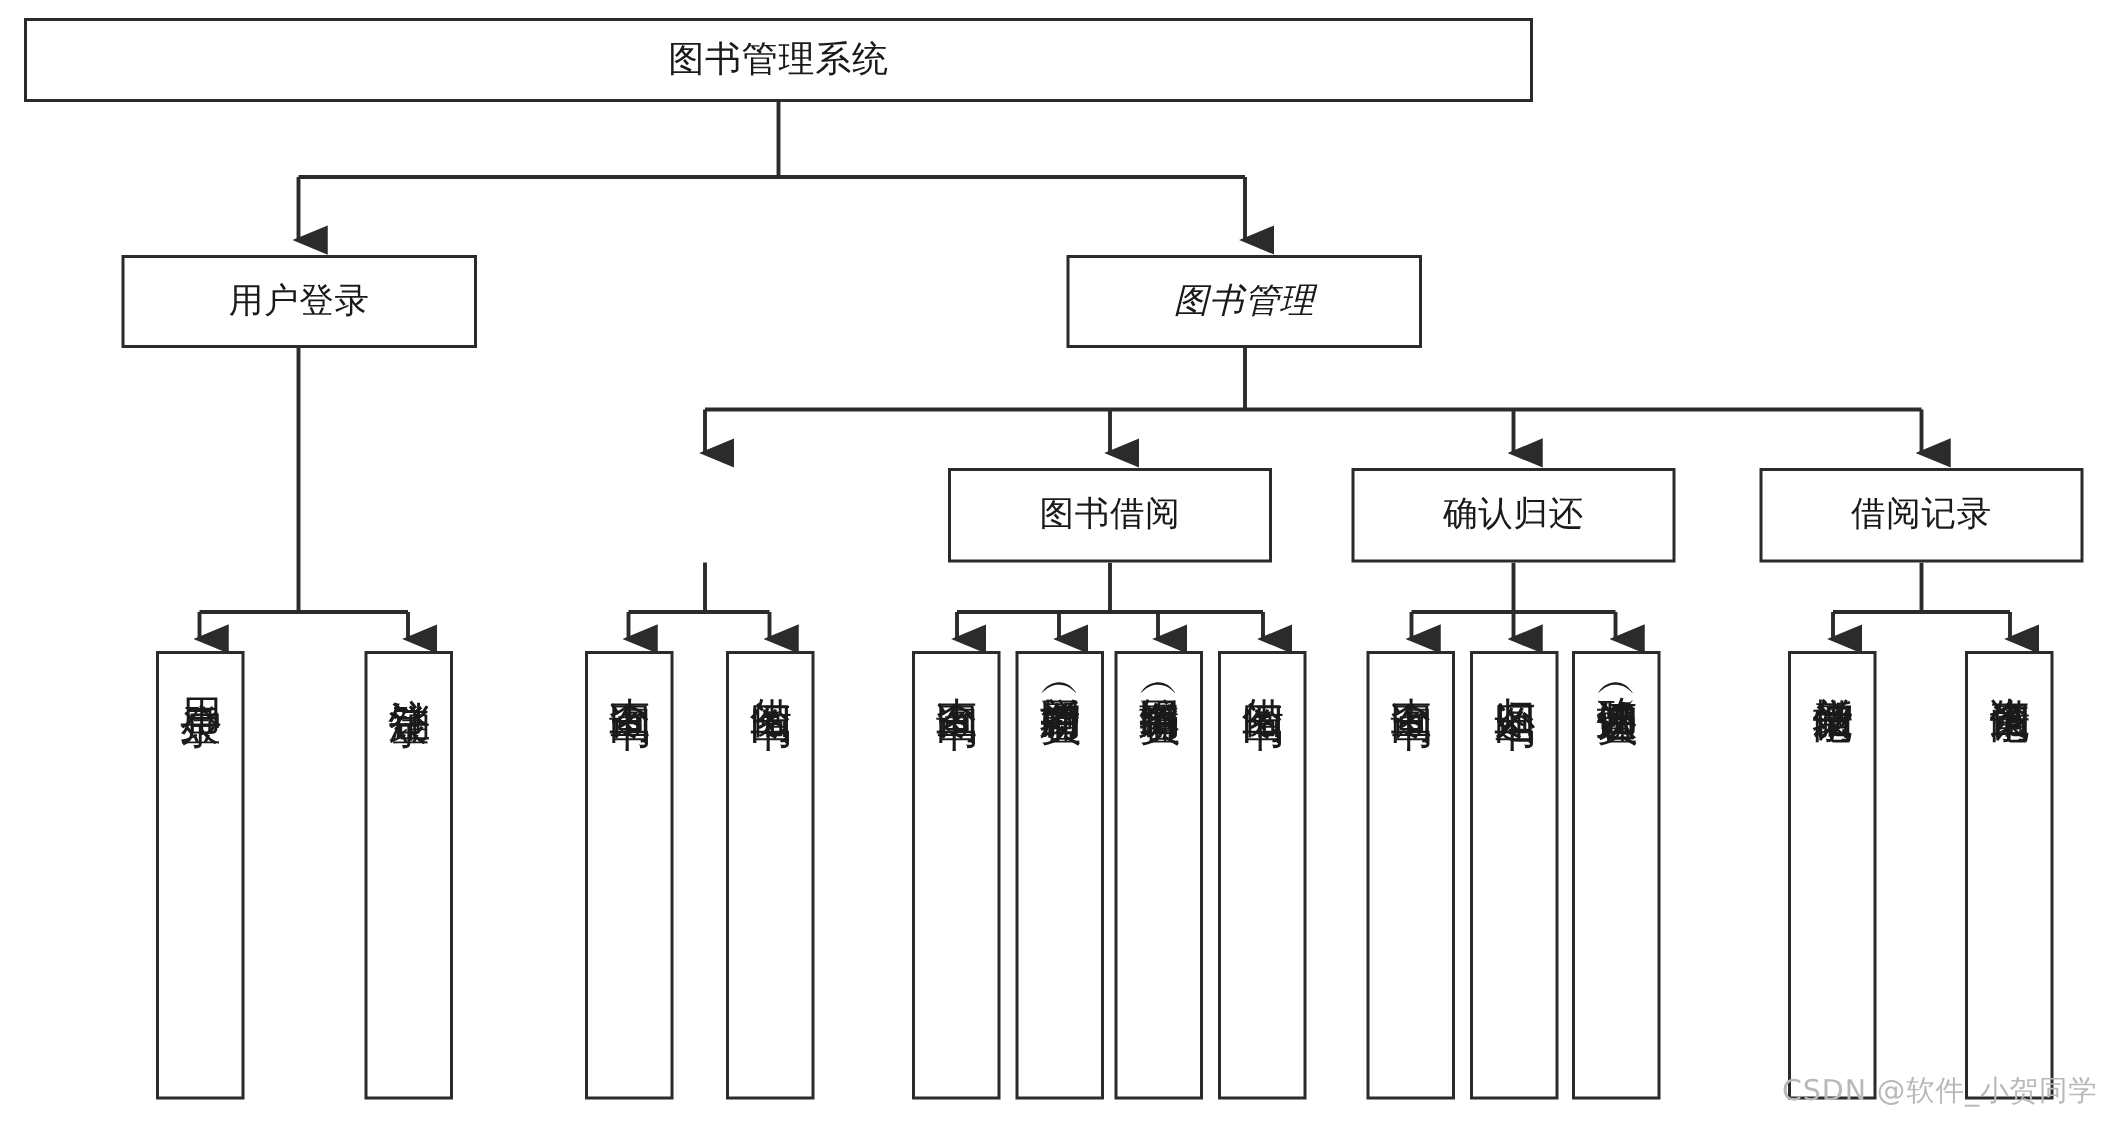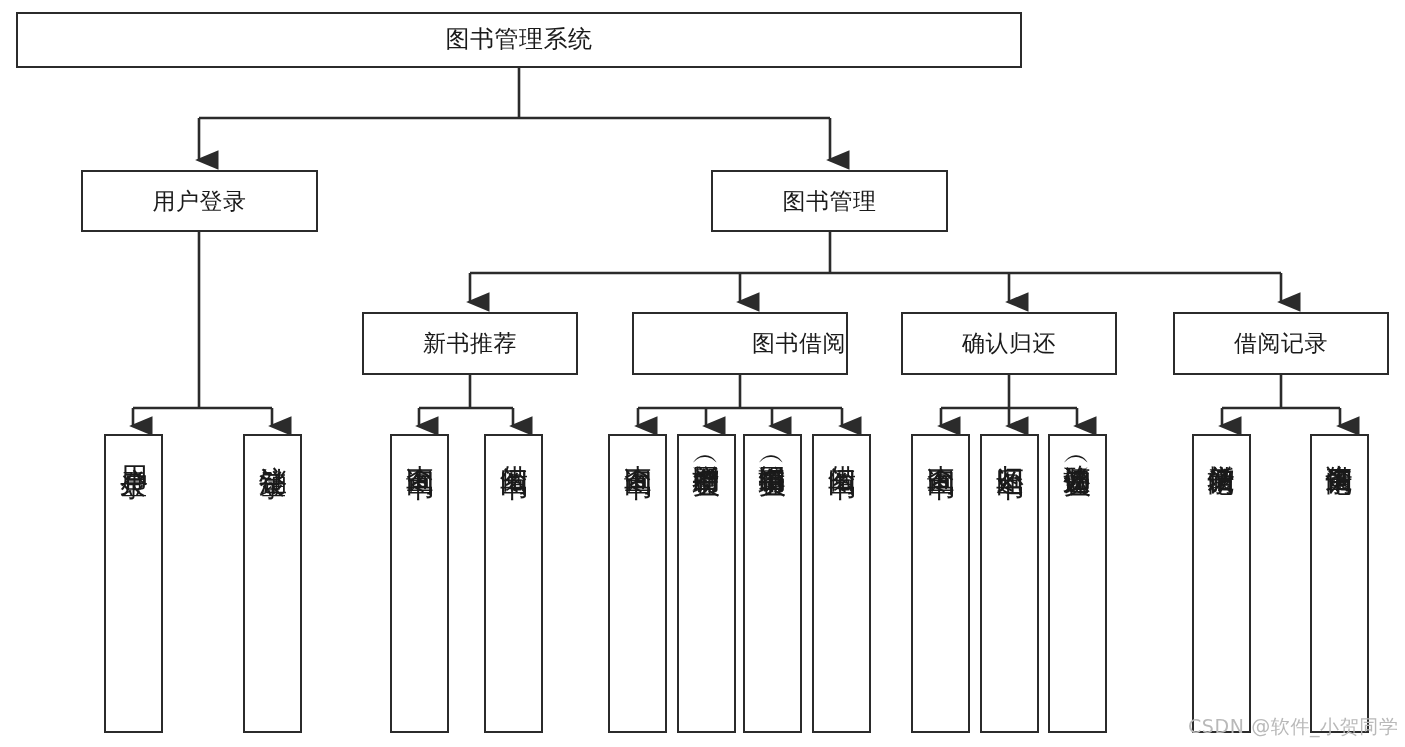--- a/index.html
+++ b/index.html
@@ -135,29 +135,26 @@
   </svg>
 
   <div class="node root horizontal" style="left:16px; top:12px; width:1006px; height:56px;">
     <span class="label">图书管理系统</span>
   </div>
 
   <div class="node horizontal" style="left:81px; top:170px; width:237px; height:62px;">
     <span class="label">用户登录</span>
   </div>
 
-  <div class="node horizontal" style="left:711px; top:170px; width:237px; height:62px;">
+  <div class="node horizontal" style="left:711px; top:170px; width:237px; height:62px;font-style:italic;">
     <span class="label">图书管理</span>
   </div>
 
-  <div class="node horizontal" style="left:362px; top:312px; width:216px; height:63px;">
-    <span class="label">新书推荐</span>
-  </div>
-
-  <div class="node horizontal" style="left:632px; top:312px; width:216px; height:63px;justify-content:flex-end;">
+
+  <div class="node horizontal" style="left:632px; top:312px; width:216px; height:63px;">
     <span class="label">图书借阅</span>
   </div>
 
   <div class="node horizontal" style="left:901px; top:312px; width:216px; height:63px;">
     <span class="label">确认归还</span>
   </div>
 
   <div class="node horizontal" style="left:1173px; top:312px; width:216px; height:63px;">
     <span class="label">借阅记录</span>
   </div>

